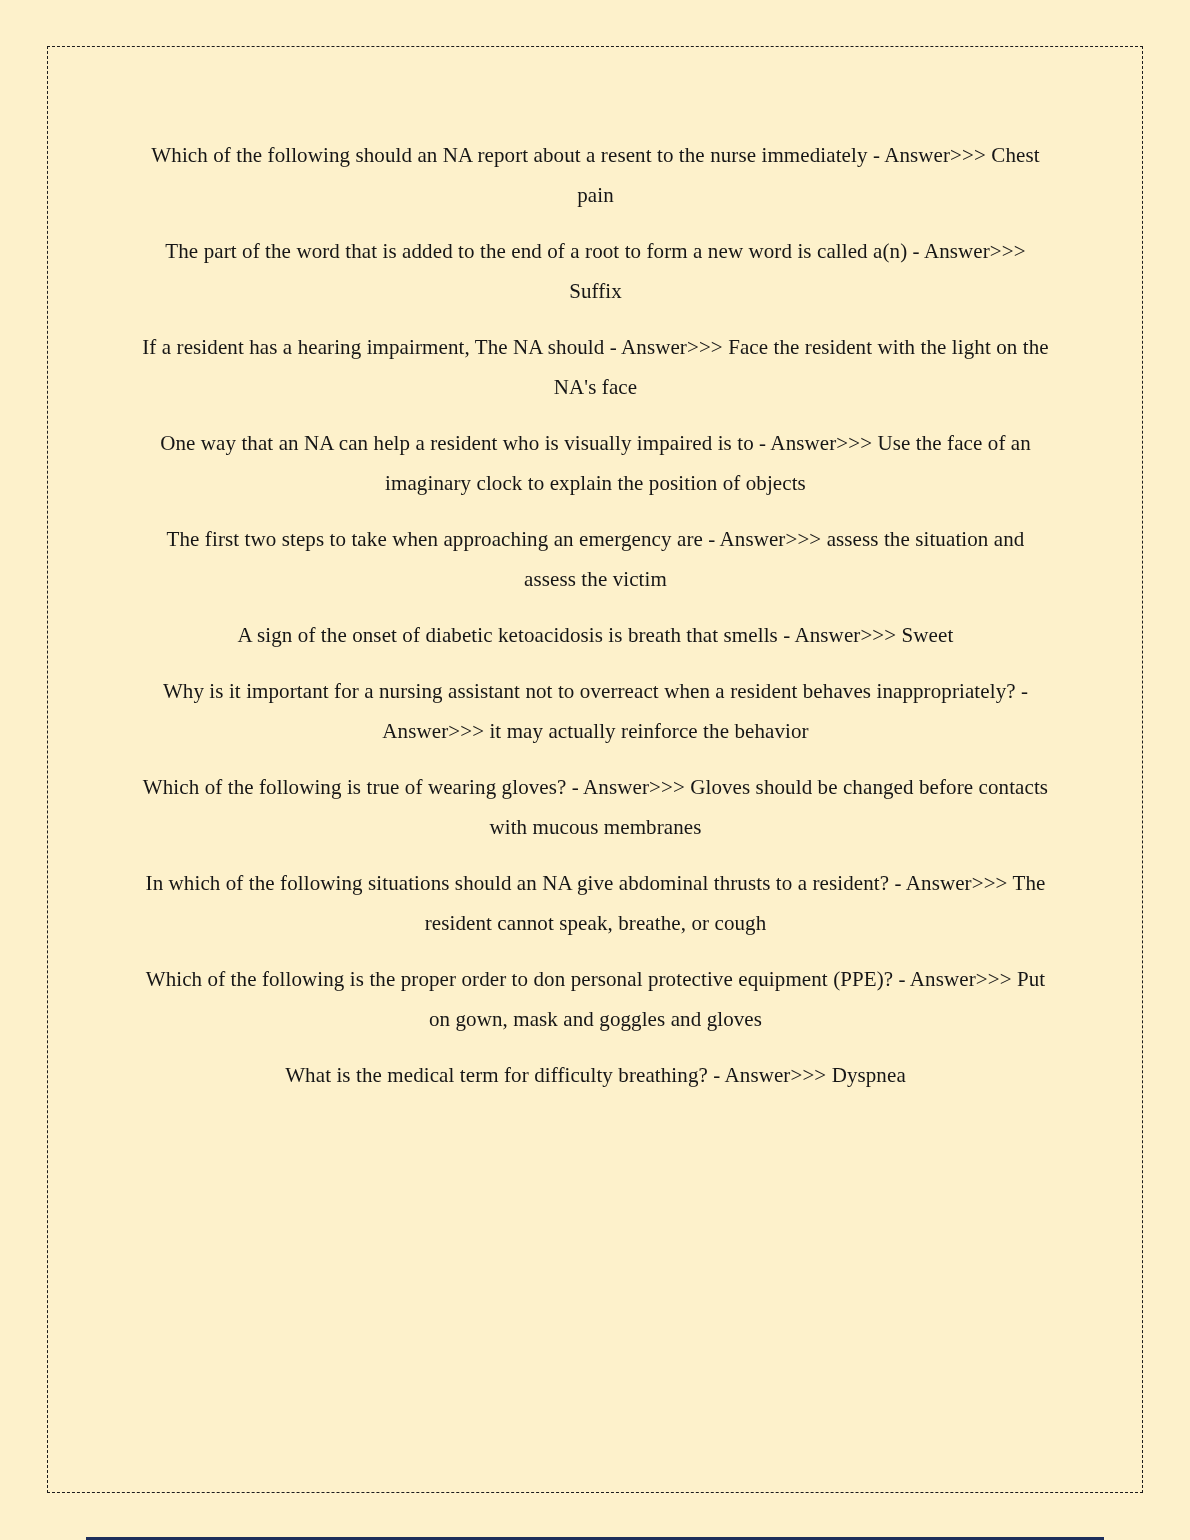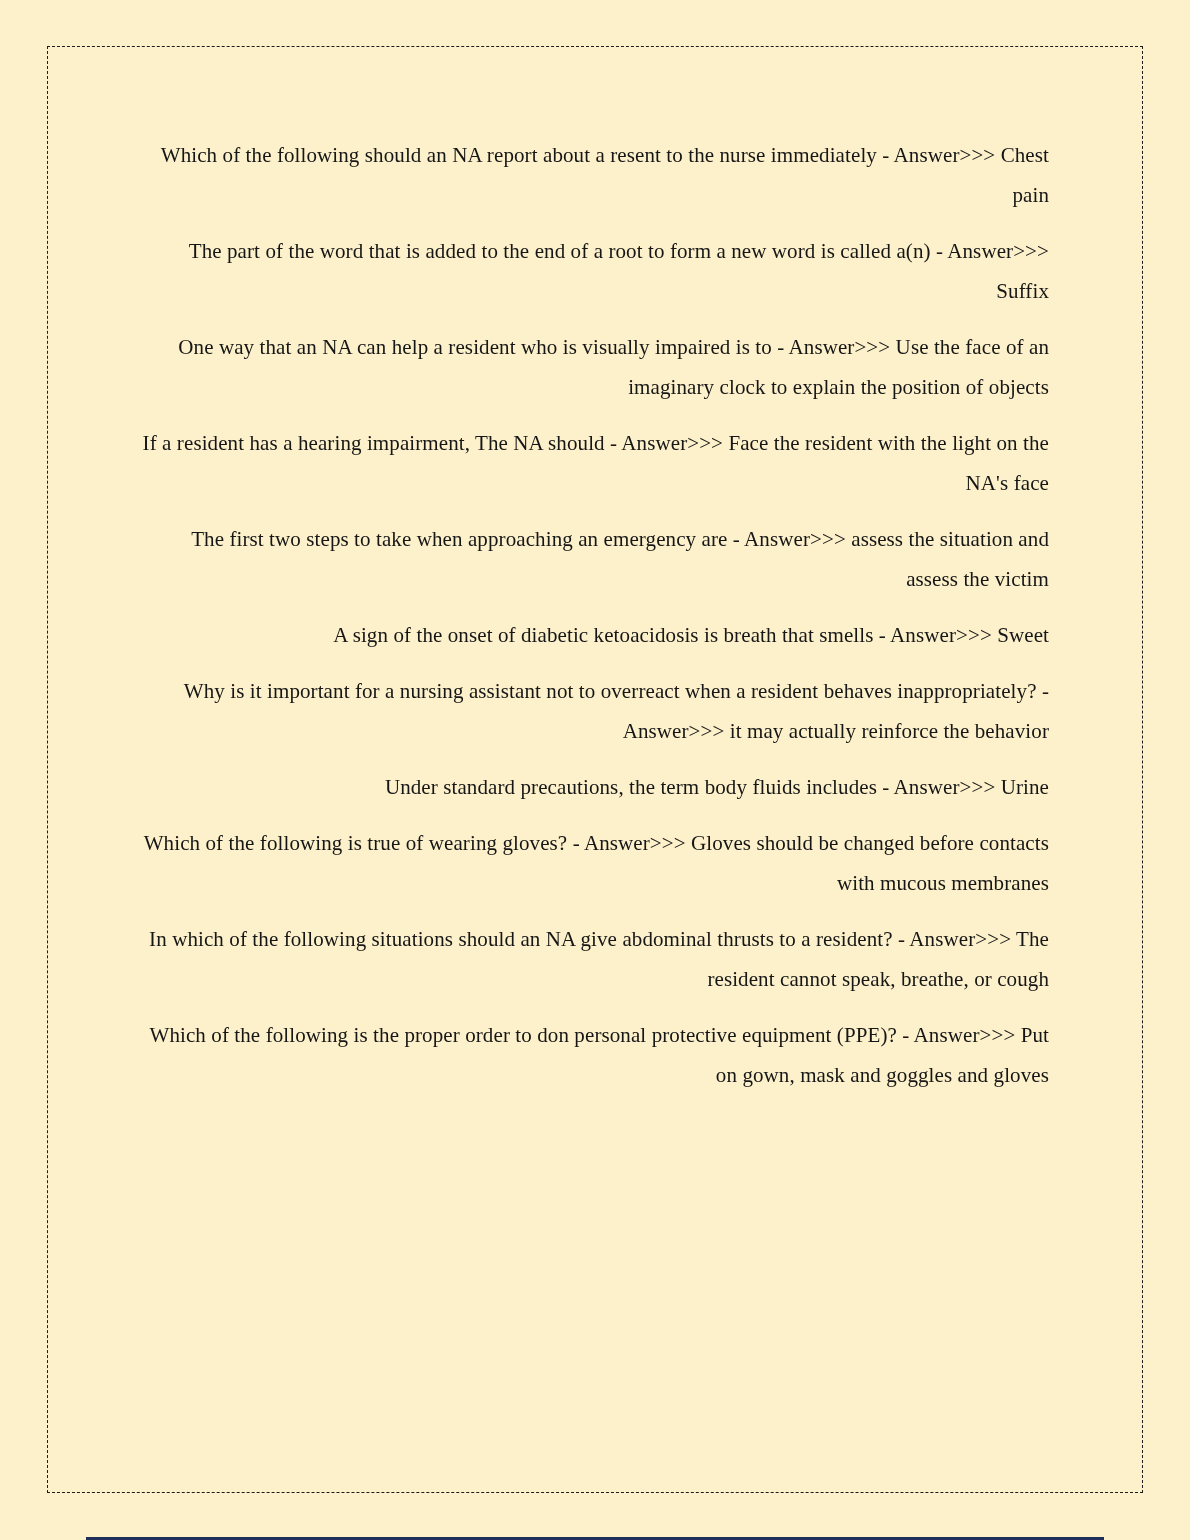--- a/index.html
+++ b/index.html
@@ -26,21 +26,21 @@
   }
   .content {
     box-sizing: border-box;
     padding: 88px 93px 0 94px;
   }
   .qa-item {
     font-size: 21px;
     line-height: 40px;
     color: #161616;
     margin: 0 0 16px 0;
-    text-align: right;
+    text-align: center;
     letter-spacing: 0.1px;
   }
   .bottom-bar {
     position: absolute;
     left: 86px;
     bottom: 0;
     width: 1018px;
     height: 3px;
     background: #1e2f5c;
   }
@@ -50,42 +50,42 @@
 
 <div class="page-frame">
   <div class="content" id="qa-list">
       <p class="qa-item">
     <span>Which of the following should an NA report about a resent to the nurse immediately - Answer&gt;&gt;&gt; Chest pain</span>
   </p>
       <p class="qa-item">
     <span>The part of the word that is added to the end of a root to form a new word is called a(n) - Answer&gt;&gt;&gt; Suffix</span>
   </p>
       <p class="qa-item">
-    <span>One way that an NA can help a resident who is visually impaired is to - Answer&gt;&gt;&gt; Use the face of an imaginary clock to explain the position of objects</span>
+    <span>If a resident has a hearing impairment, The NA should - Answer&gt;&gt;&gt; Face the resident with the light on the NA's face</span>
   </p>
       <p class="qa-item">
-    <span>If a resident has a hearing impairment, The NA should - Answer&gt;&gt;&gt; Face the resident with the light on the NA's face</span>
+    <span>One way that an NA can help a resident who is visually impaired is to - Answer&gt;&gt;&gt; Use the face of an imaginary clock to explain the position of objects</span>
   </p>
       <p class="qa-item">
     <span>The first two steps to take when approaching an emergency are - Answer&gt;&gt;&gt; assess the situation and assess the victim</span>
   </p>
       <p class="qa-item">
     <span>A sign of the onset of diabetic ketoacidosis is breath that smells - Answer&gt;&gt;&gt; Sweet</span>
   </p>
       <p class="qa-item">
     <span>Why is it important for a nursing assistant not to overreact when a resident behaves inappropriately? - Answer&gt;&gt;&gt; it may actually reinforce the behavior</span>
   </p>
       <p class="qa-item">
-    <span>Under standard precautions, the term body fluids includes - Answer&gt;&gt;&gt; Urine</span>
-  </p>
-      <p class="qa-item">
     <span>Which of the following is true of wearing gloves? - Answer&gt;&gt;&gt; Gloves should be changed before contacts with mucous membranes</span>
   </p>
       <p class="qa-item">
     <span>In which of the following situations should an NA give abdominal thrusts to a resident? - Answer&gt;&gt;&gt; The resident cannot speak, breathe, or cough</span>
   </p>
       <p class="qa-item">
     <span>Which of the following is the proper order to don personal protective equipment (PPE)? - Answer&gt;&gt;&gt; Put on gown, mask and goggles and gloves</span>
   </p>
+      <p class="qa-item">
+    <span>What is the medical term for difficulty breathing? - Answer&gt;&gt;&gt; Dyspnea</span>
+  </p>
     </div>
 </div>
 
 <div class="bottom-bar"></div>
 
 </body></html>

